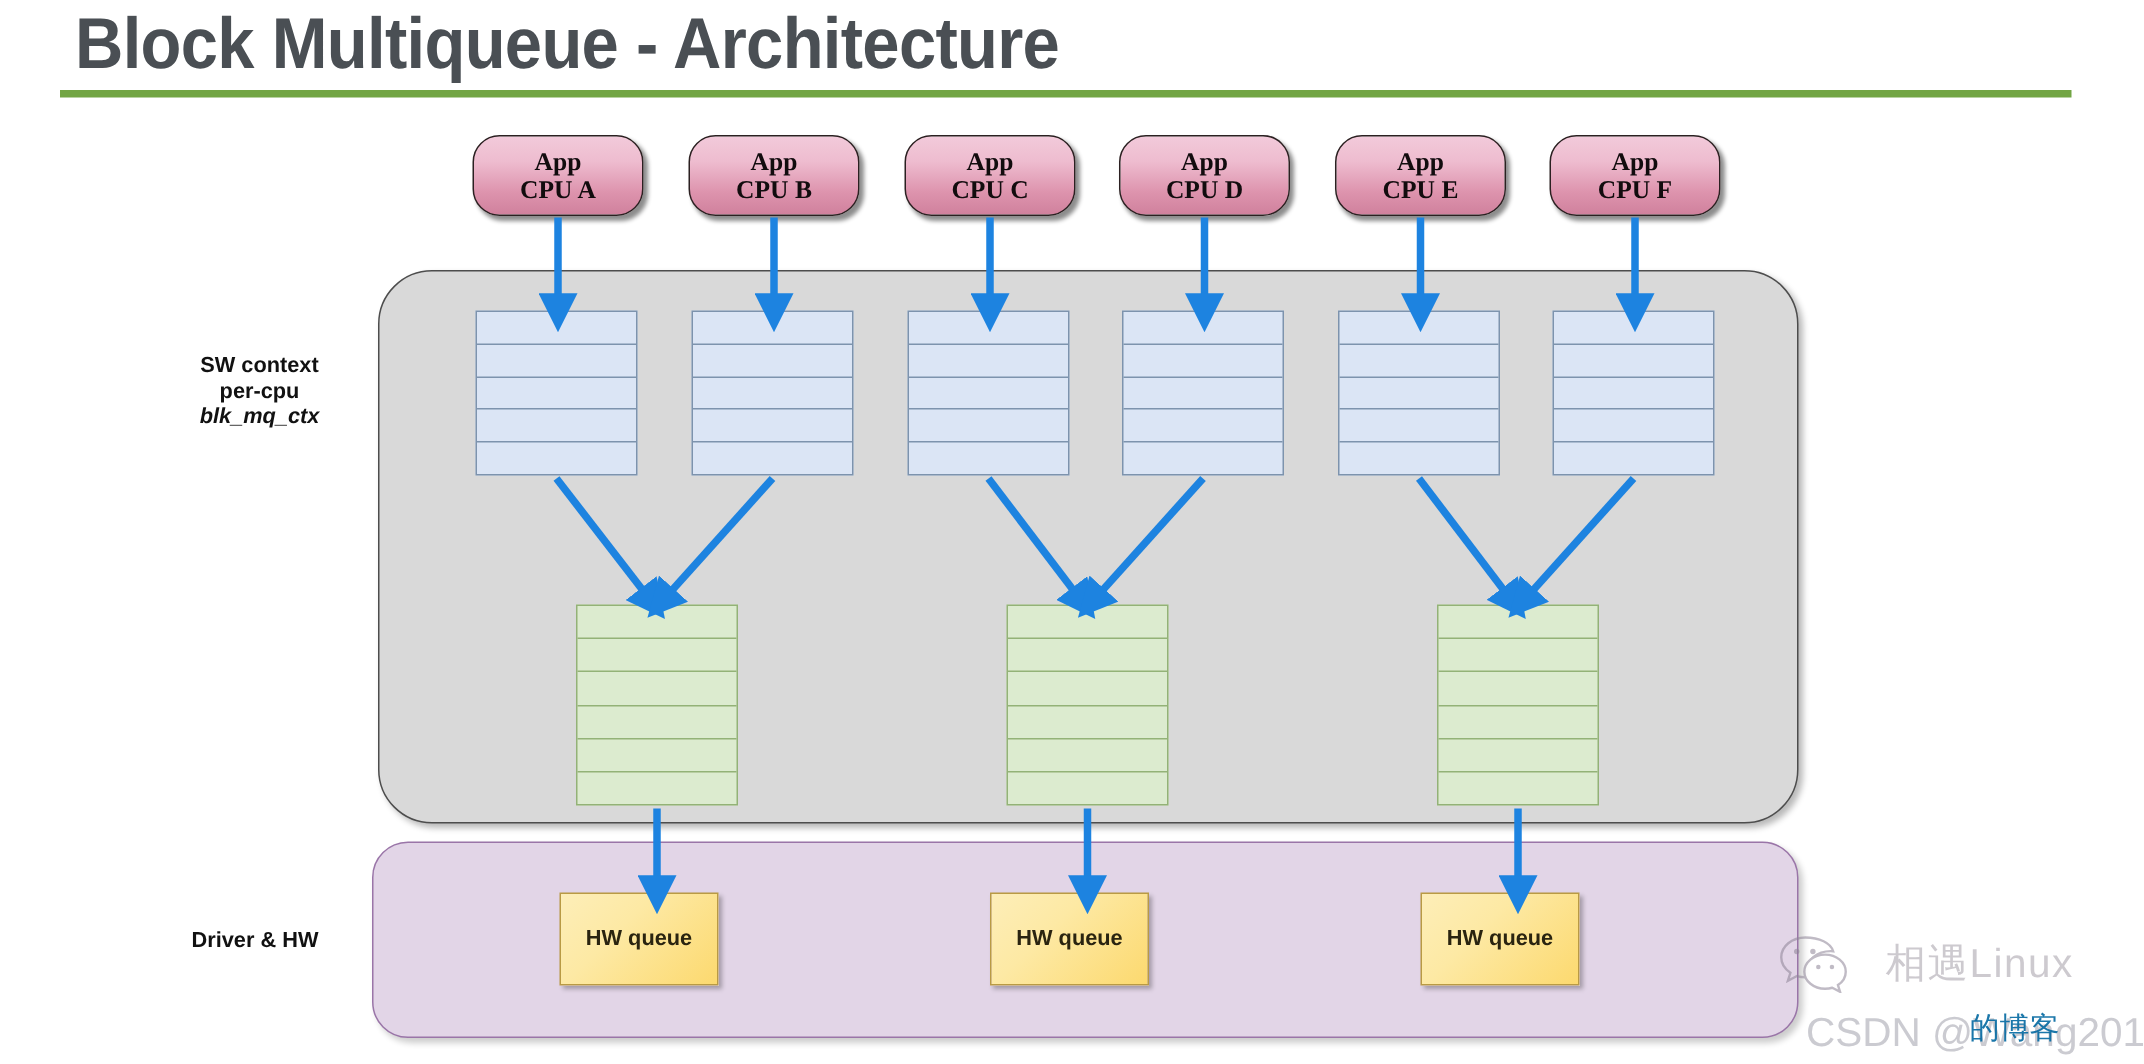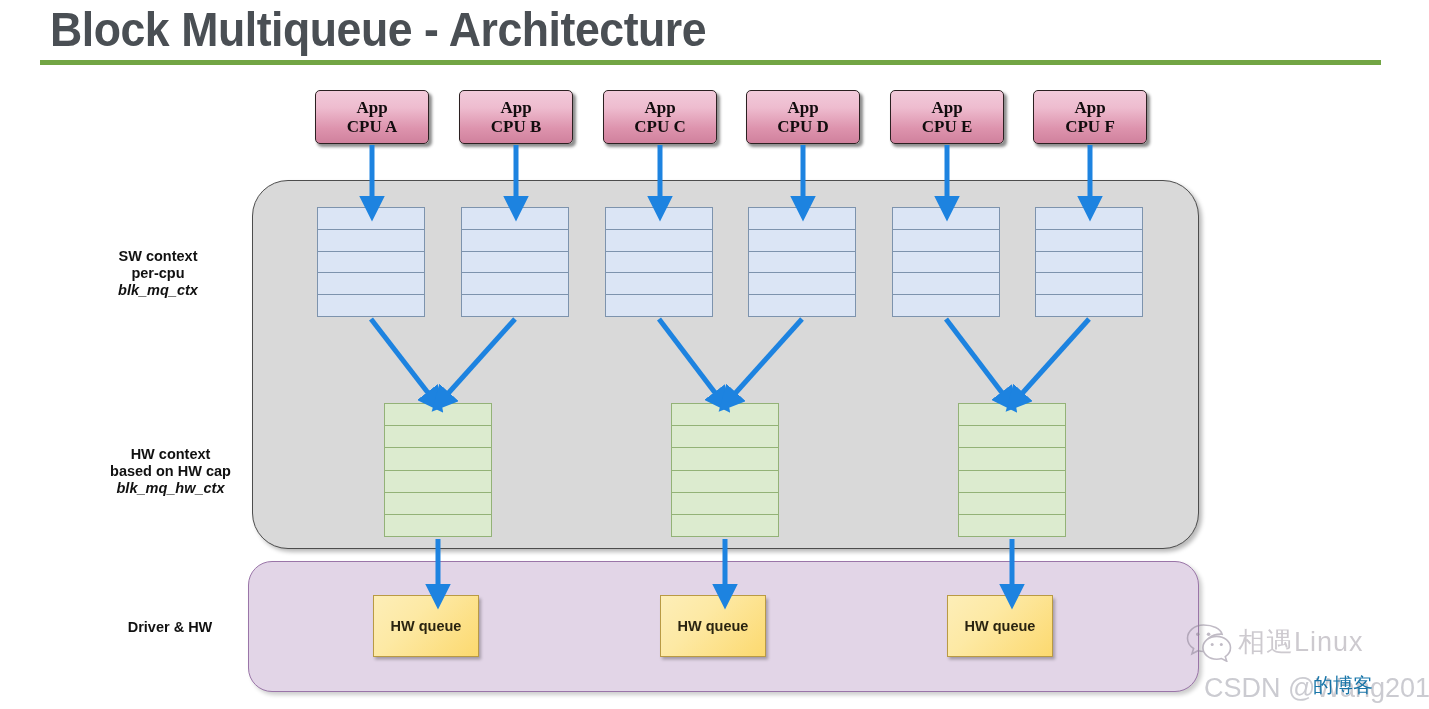--- a/index.html
+++ b/index.html
@@ -74,33 +74,33 @@
     font-size: 14.5px;
     font-weight: bold;
     color: #111111;
     line-height: 17px;
     white-space: nowrap;
   }
   .row-label .mono-ital {
     font-style: italic;
     font-weight: bold;
   }
-  #label-sw  { left: 83px; top: 236px; width: 150px; margin-top: 12px; }
+  #label-sw  { left: 98px; top: 236px; width: 150px; }
   #label-hw  { left: 88px; top: 446px; width: 165px; }
   #label-drv { left: 95px; top: 619px; width: 150px; }
 
   
   .app-box {
     position: absolute;
     top: 90px;
     width: 114px;
     height: 54px;
     box-sizing: border-box;
     border: 1.6px solid #2b2021;
-    border-radius: 5px;
+    border-radius: 18px;
     background: linear-gradient(to bottom, #f2cada 0%, #eebccf 32%, #dd93ad 72%, #d0819d 100%);
     box-shadow: 2.5px 3px 3px rgba(0,0,0,0.45);
     display: flex;
     flex-direction: column;
     align-items: center;
     justify-content: center;
     font-family: "Liberation Serif", serif;
     font-size: 17px;
     font-weight: bold;
     color: #120c0e;
@@ -173,20 +173,21 @@
   }
 
   
   #wechat-mark {
     position: absolute;
     left: 1186px;
     top: 622px;
     display: flex;
     align-items: center;
     opacity: 0.55;
+    gap: 19px;
   }
   #wechat-mark .wx-logo {
     width: 46px;
     height: 40px;
     margin-right: 6px;
     flex: none;
   }
   #wechat-mark .wx-text {
     font-size: 27px;
     color: #6e6475;
@@ -223,25 +224,20 @@
 
   <div id="sw-hw-container" class="container-box"></div>
   <div id="driver-container" class="container-box"></div>
 
   <div id="label-sw" class="row-label">
     <div>SW context</div>
     <div>per-cpu</div>
     <div class="mono-ital">blk_mq_ctx</div>
   </div>
 
-  <div id="label-hw" class="row-label">
-    <div>HW context</div>
-    <div>based on HW cap</div>
-    <div class="mono-ital">blk_mq_hw_ctx</div>
-  </div>
 
   <div id="label-drv" class="row-label">
     <div>Driver &amp; HW</div>
   </div>
 
   <div id="app-layer">
       <div class="app-box" style="left: 315px;">
         <div>App</div>
         <div>CPU A</div>
       </div>

